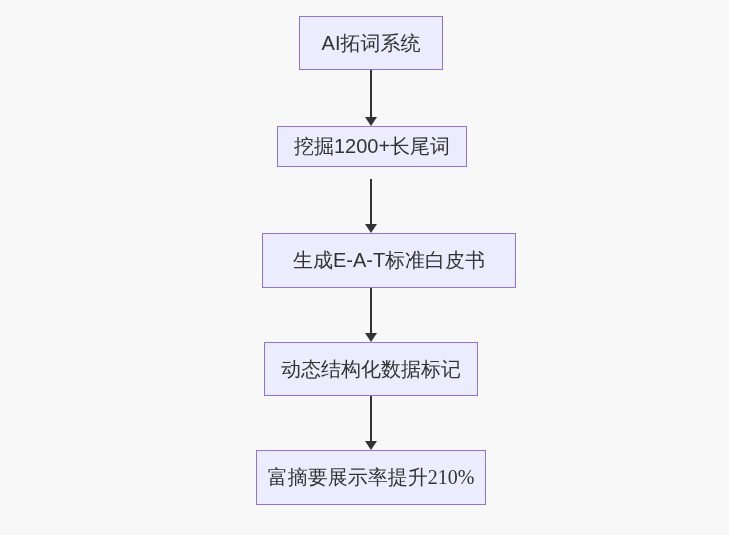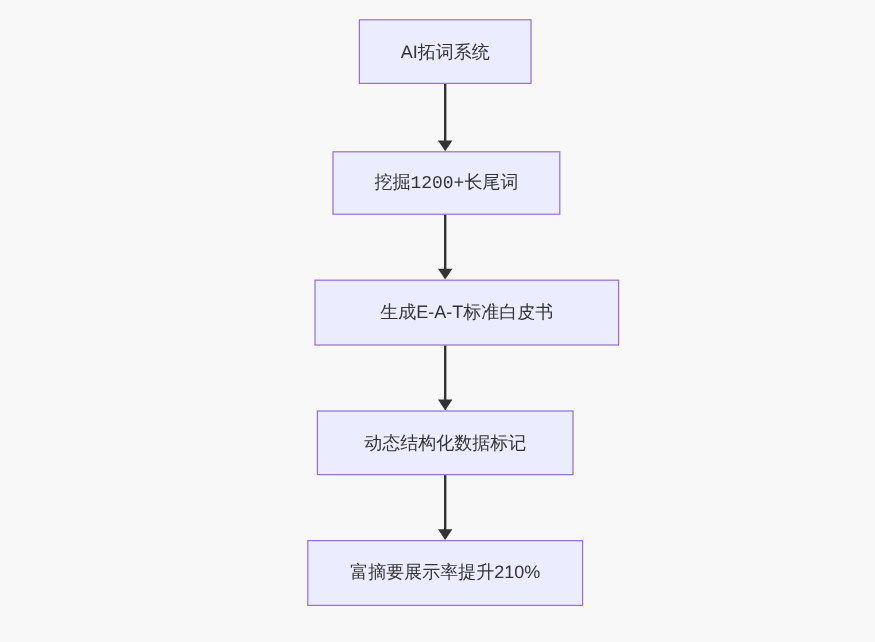--- a/index.html
+++ b/index.html
@@ -15,21 +15,21 @@
   .node {
     position: absolute;
     box-sizing: border-box;
     background: var(--node-fill, #ececff);
     border: 1px solid var(--node-border, #9370db);
     display: flex;
     align-items: center;
     justify-content: center;
   }
   .node-label {
-    font-size: 15px;
+    font-size: 20px;
     color: var(--text-color, #333333);
     white-space: nowrap;
     text-align: right;
   }
   .arrow { position: absolute; width: 12px; }
   .arrow-line {
     position: absolute;
     left: 5px;
     top: 0;
     bottom: 7px;
@@ -54,21 +54,21 @@
 
   <div class="node" style="left:299px; top:16px; width:144px; height:54px;">
     <span class="node-label">AI拓词系统</span>
   </div>
 
   <div class="arrow" style="left:365px; top:70px; height:56px;">
     <div class="arrow-line"></div>
     <div class="arrow-head"></div>
   </div>
 
-  <div class="node" style="left:277px; top:126px; width:190px; height:53px;font-family:Liberation Mono, monospace;">
+  <div class="node" style="left:277px; top:126px; width:190px; height:41px;">
     <span class="node-label">挖掘1200+长尾词</span>
   </div>
 
   <div class="arrow" style="left:365px; top:179px; height:54px;">
     <div class="arrow-line"></div>
     <div class="arrow-head"></div>
   </div>
 
   <div class="node" style="left:262px; top:233px; width:254px; height:55px;">
     <span class="node-label">生成E-A-T标准白皮书</span>
@@ -81,17 +81,17 @@
 
   <div class="node" style="left:264px; top:342px; width:214px; height:54px;">
     <span class="node-label">动态结构化数据标记</span>
   </div>
 
   <div class="arrow" style="left:365px; top:396px; height:54px;">
     <div class="arrow-line"></div>
     <div class="arrow-head"></div>
   </div>
 
-  <div class="node" style="left:256px; top:450px; width:230px; height:55px;">
+  <div class="node" style="left:256px; top:450px; width:230px; height:55px;font-family:Liberation Serif, serif;">
     <span class="node-label">富摘要展示率提升210%</span>
   </div>
 
 </div>
 
 </body></html>

